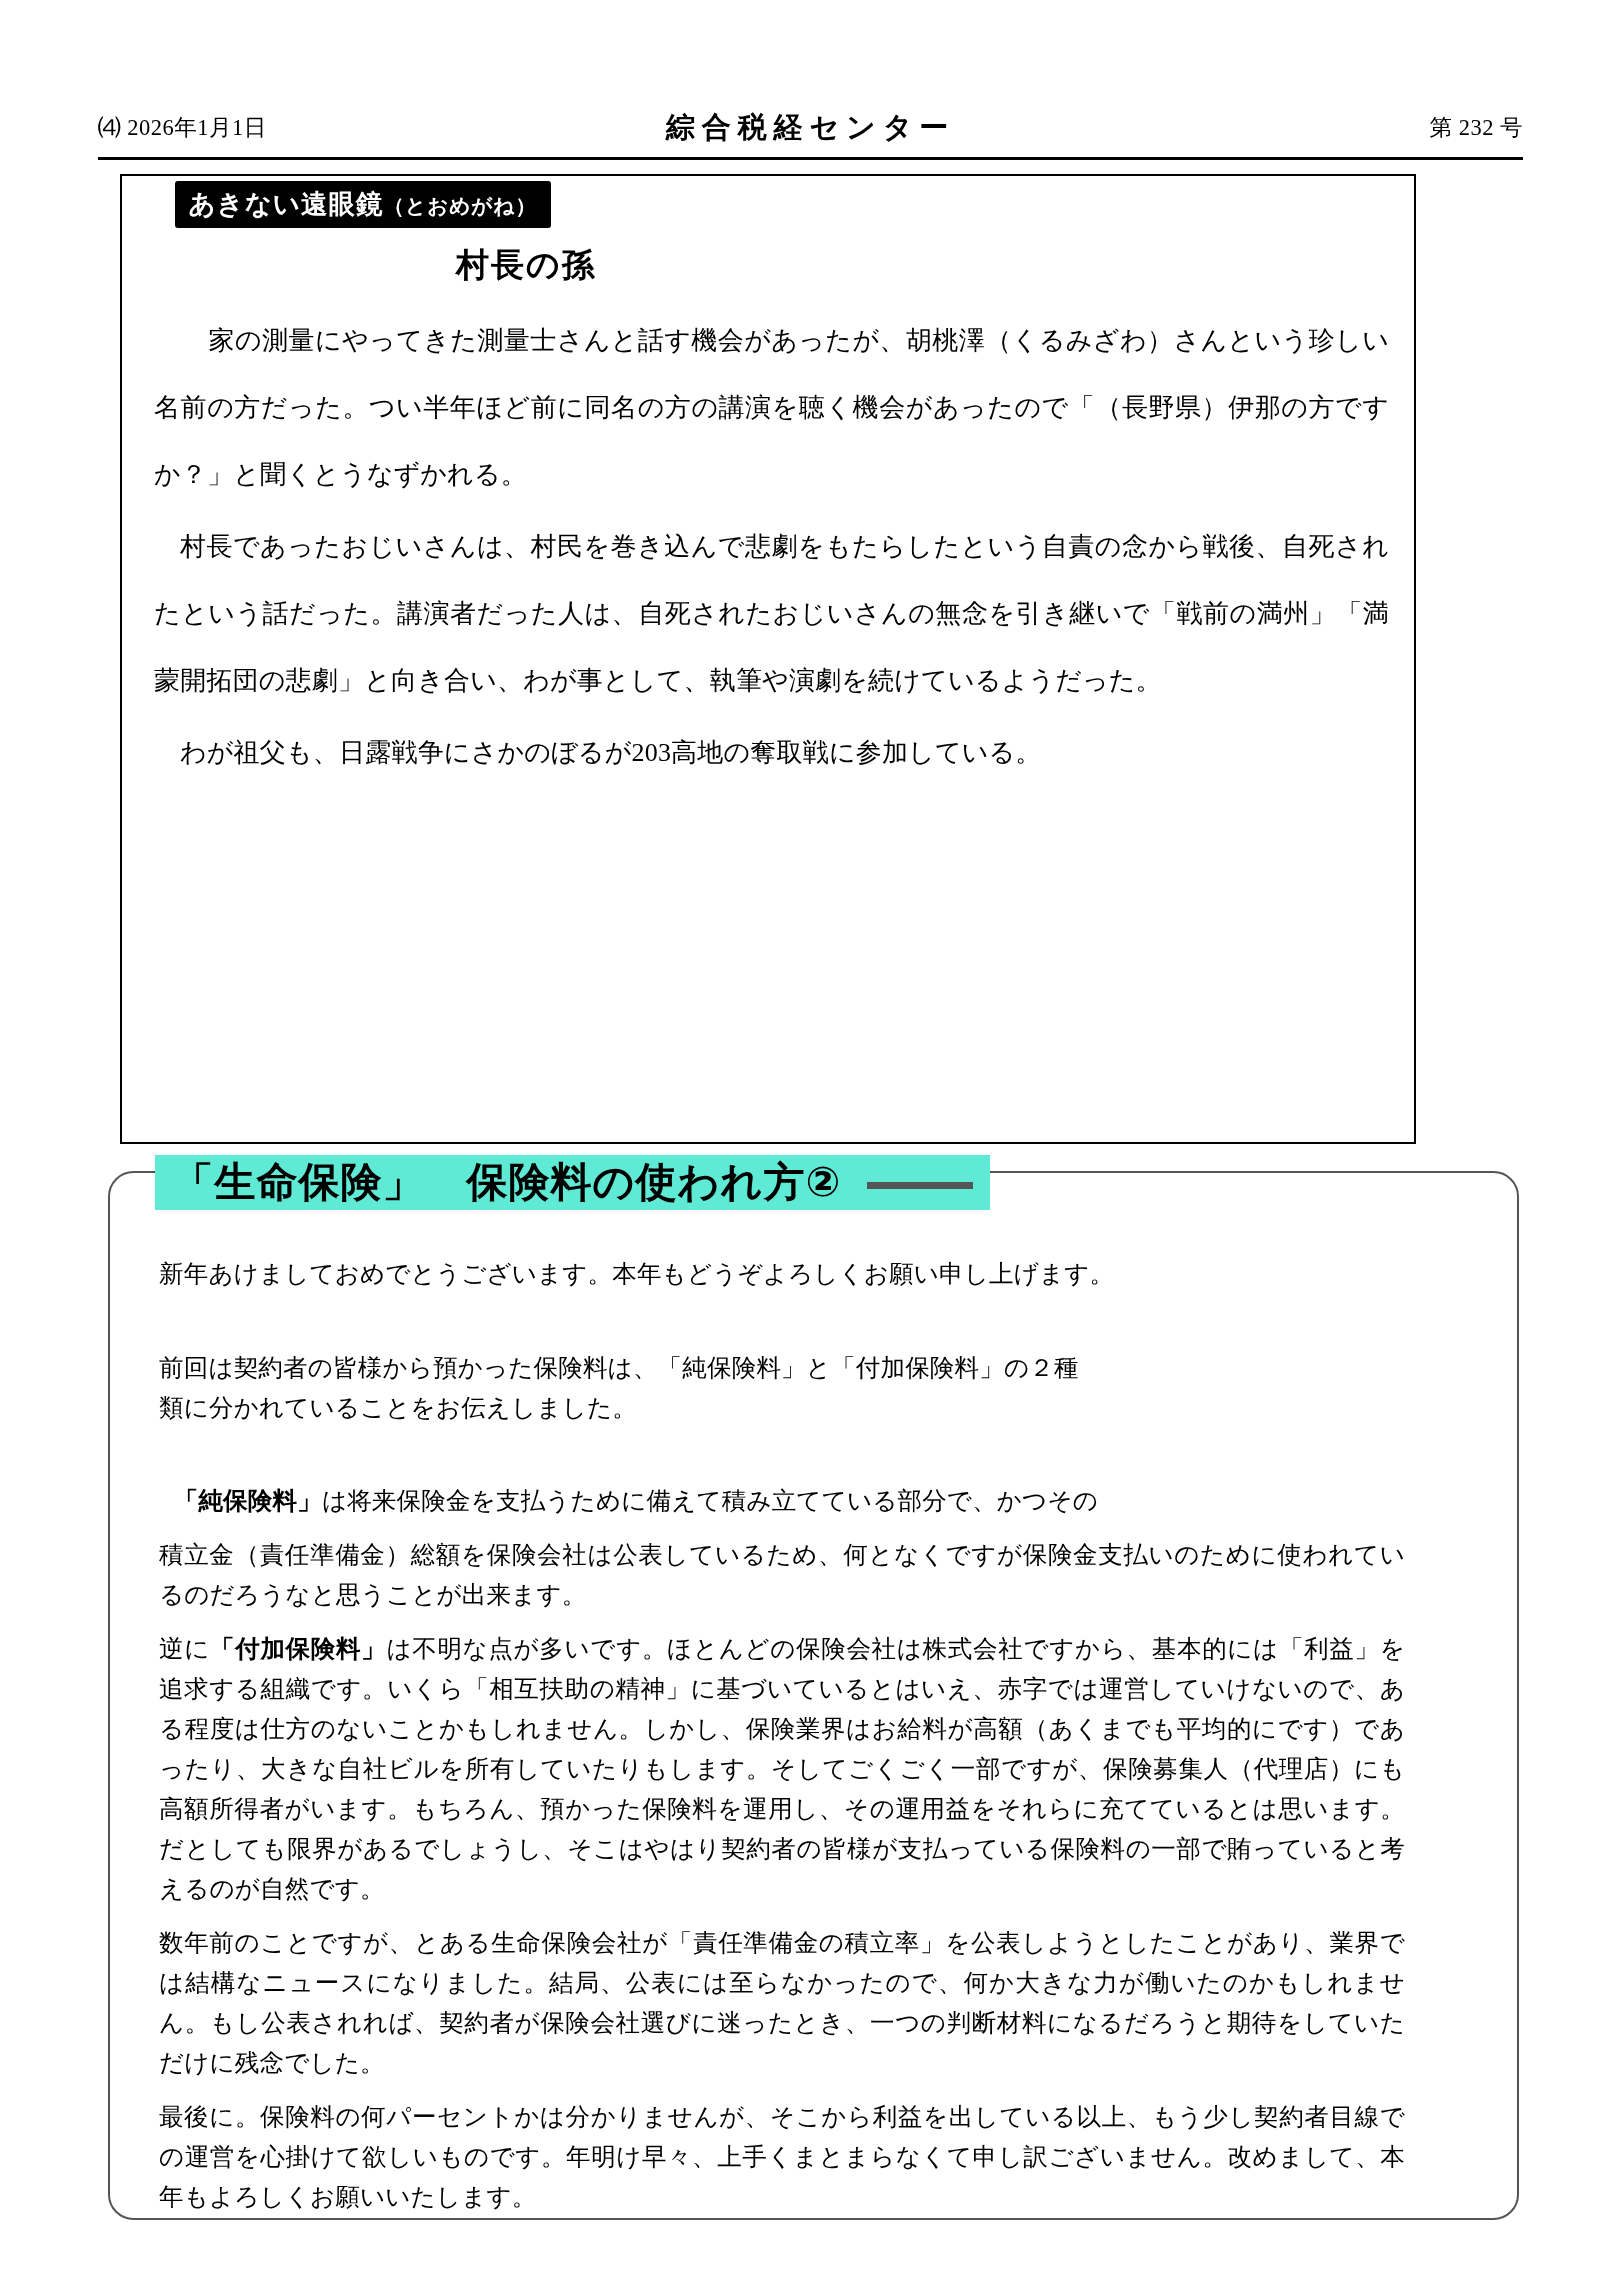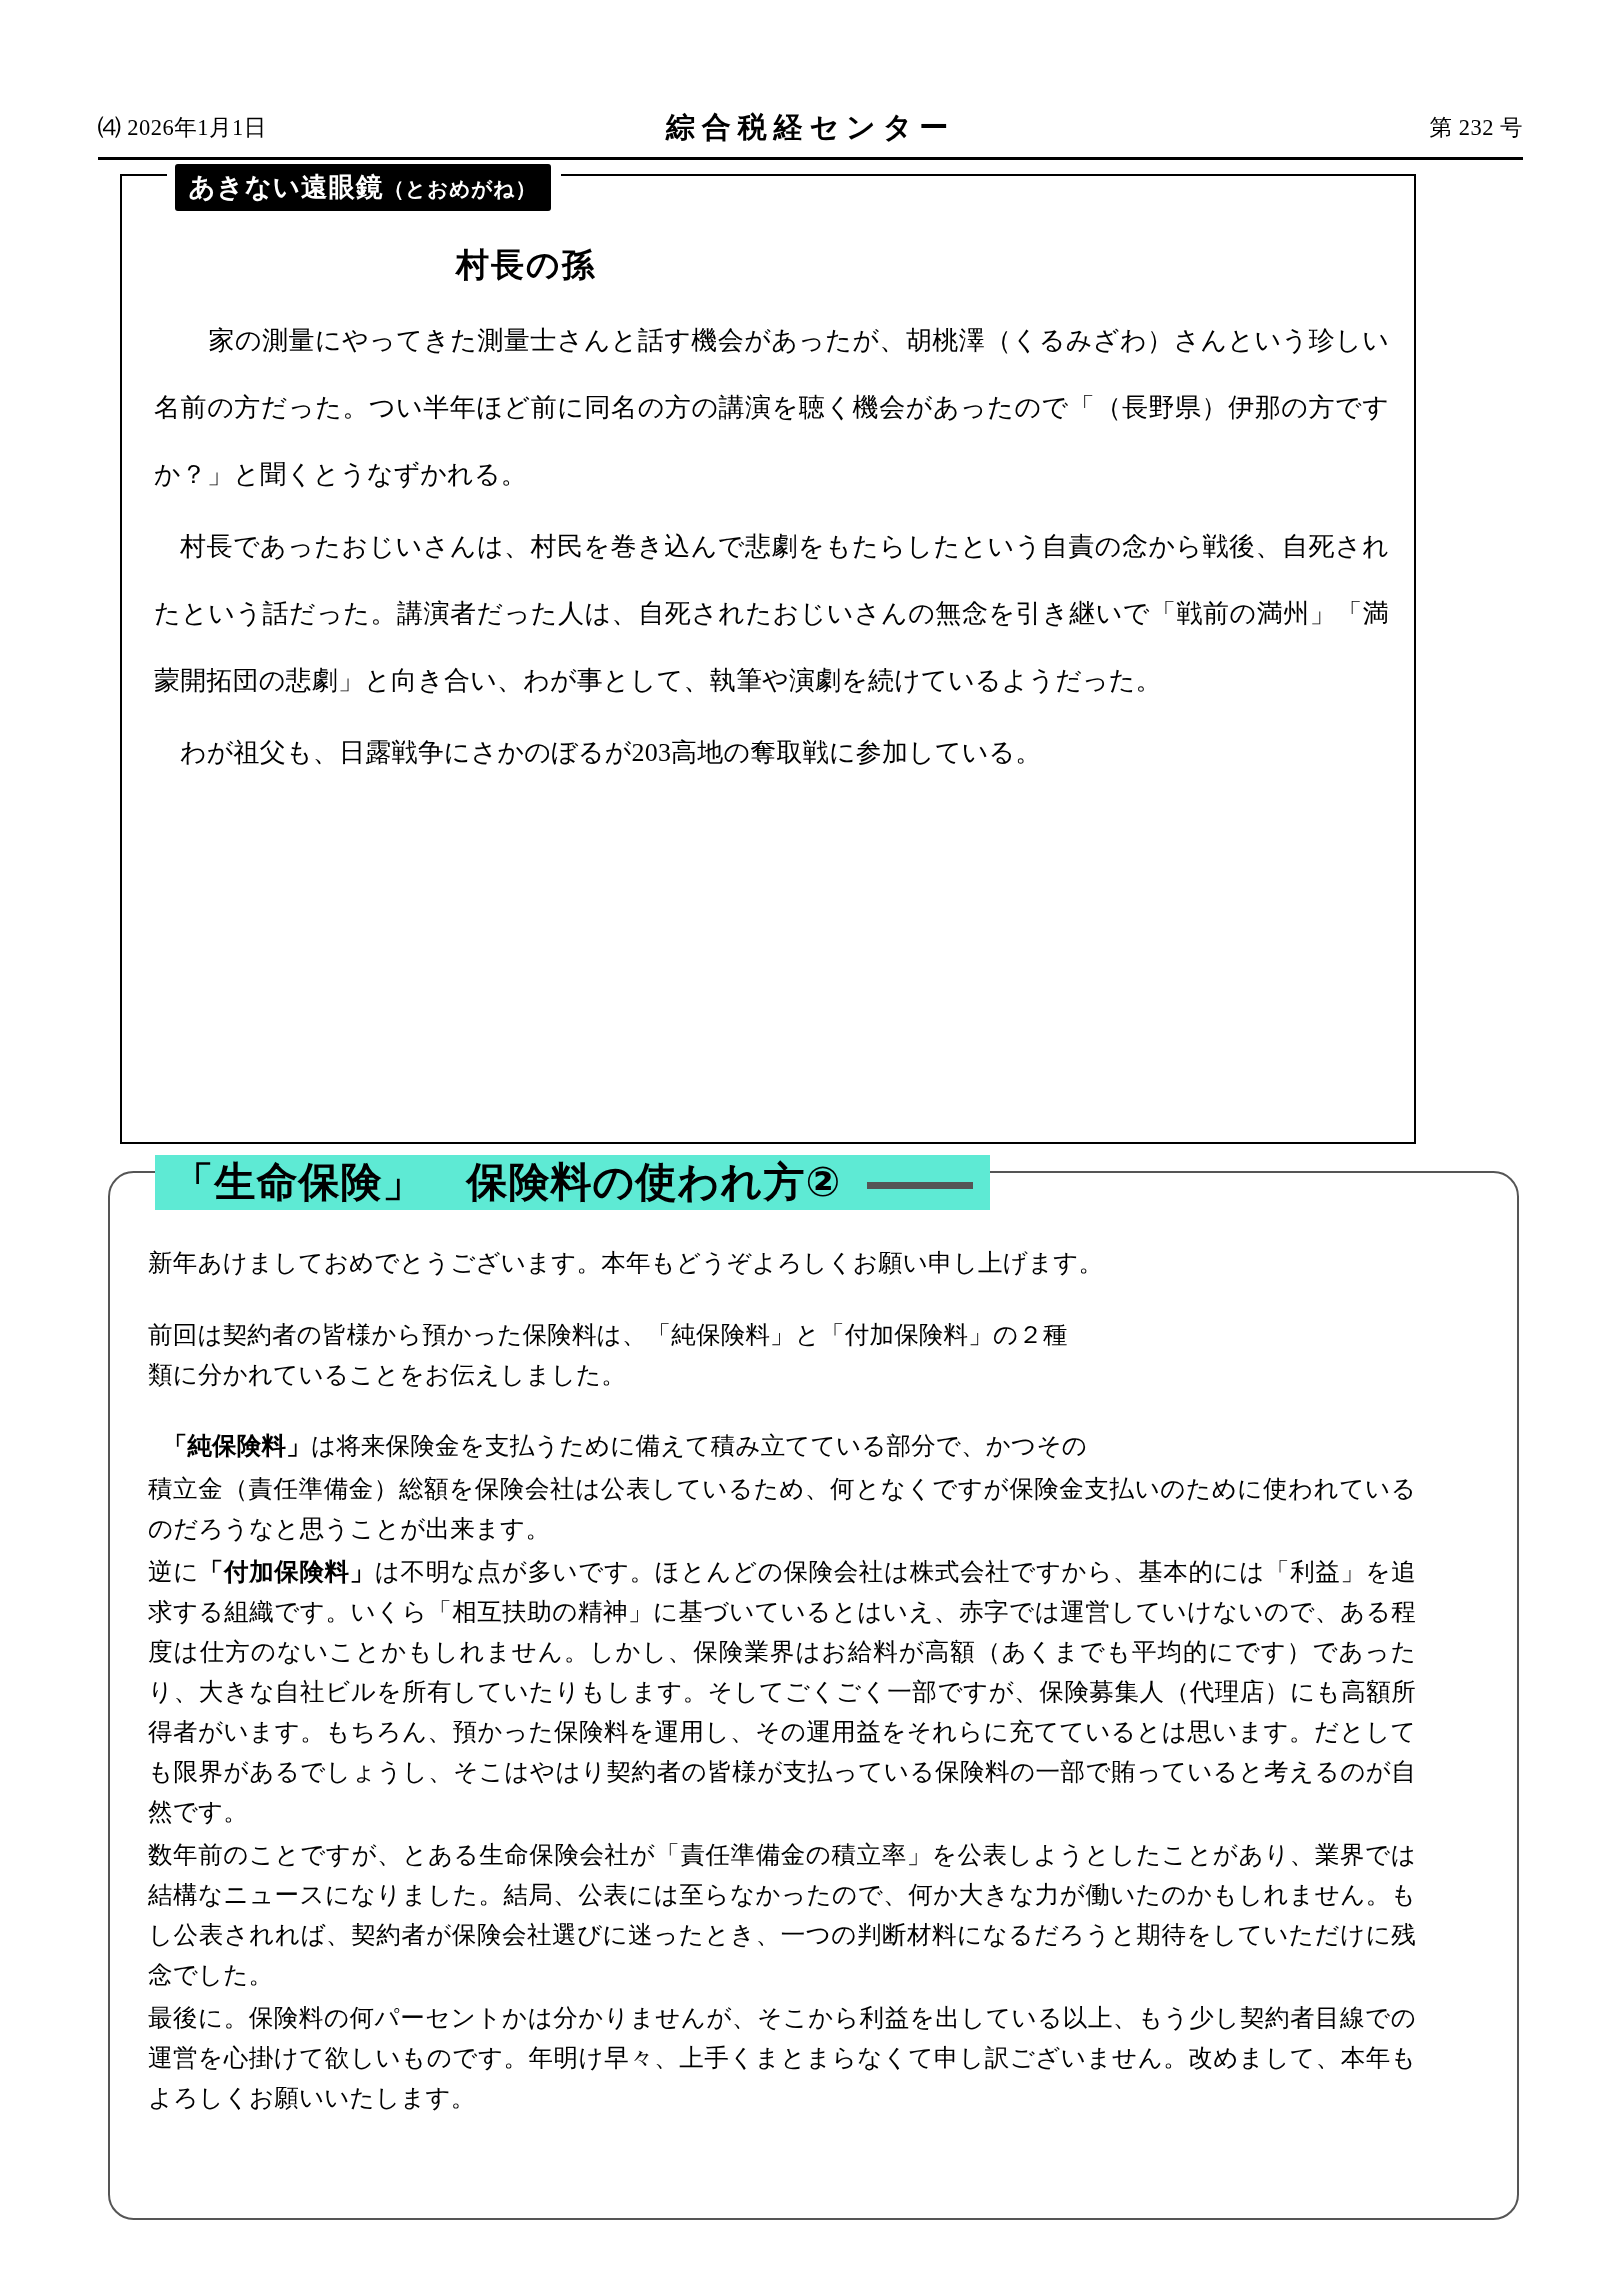--- a/index.html
+++ b/index.html
@@ -73,21 +73,21 @@
     left: 120px;
     top: 174px;
     width: 1296px;
     height: 970px;
     border: 2.9px solid #000000;
     box-sizing: border-box;
   }
   .article1-tag {
     position: absolute;
     left: 167px;
-    top: 164px;
+    top: 181px;
     background: #ffffff;
     padding: 0 9.8px 0 7.8px;
     height: 47px;
     display: flex;
     align-items: center;
   }
   .tag-inner {
     background: #000000;
     color: #ffffff;
     font-family: "DejaVu Sans", "Liberation Sans", sans-serif;
@@ -171,21 +171,21 @@
     position: absolute;
     left: 145px;
     top: 1240px;
     width: 1274px;
     font-family: "DejaVu Sans", "Liberation Sans", sans-serif;
     font-size: 24.5px;
     line-height: 40px;
     letter-spacing: 0.2px;
   }
   .a2-body p {
-    margin: 3px;
+    margin: 14px;
   }
   .a2-body .gap {
     height: 25.5px;
   }
   .a2-body b {
     font-weight: bold;
   }
   .just {
     text-align: justify;
     text-justify: inter-character;

